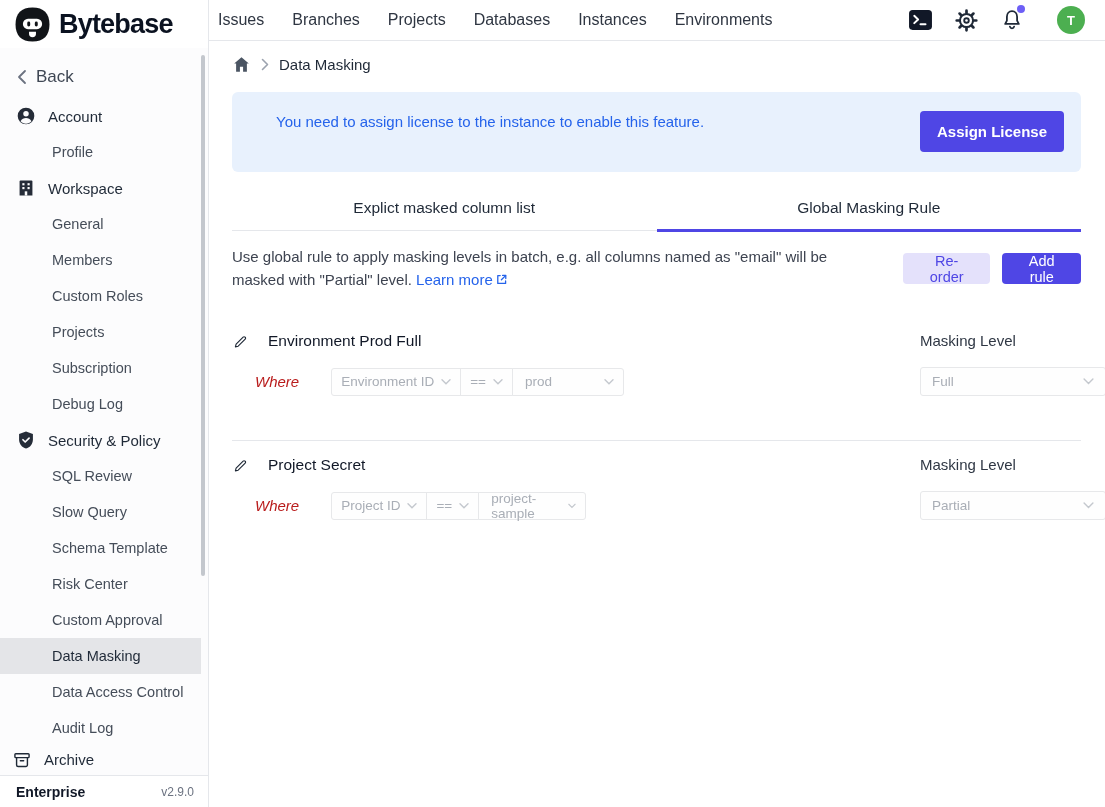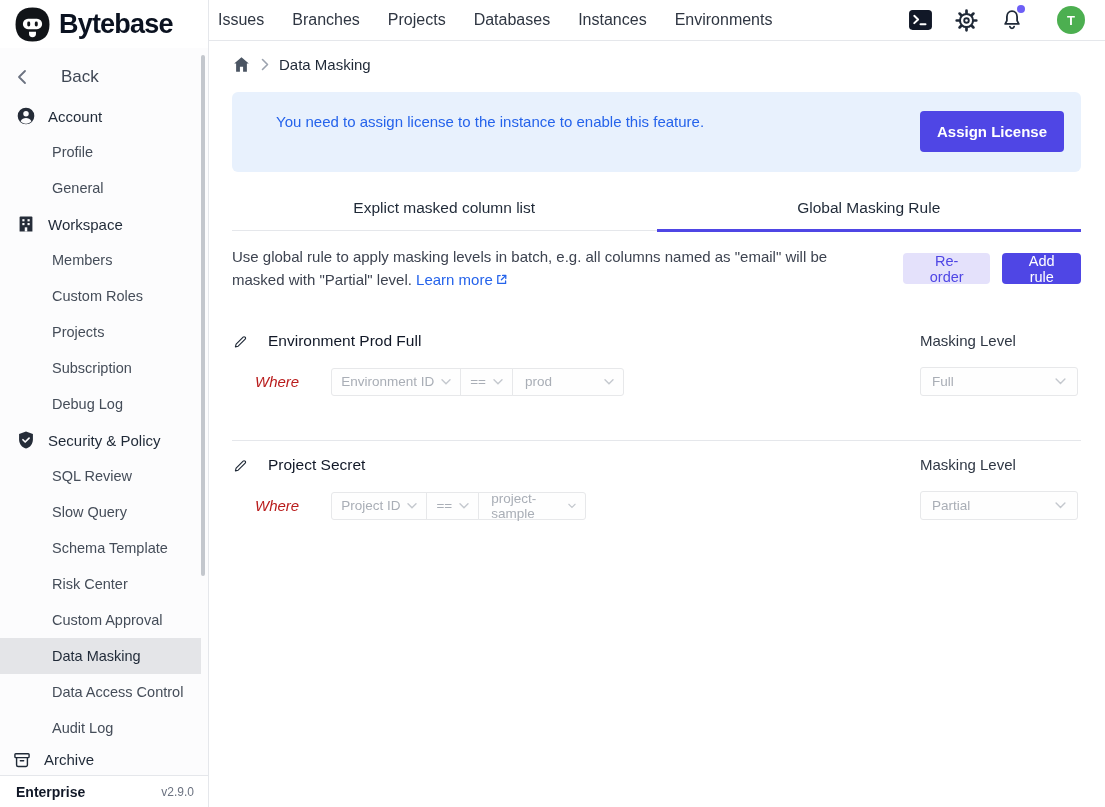--- a/index.html
+++ b/index.html
@@ -6,21 +6,21 @@
   html,body { width:1105px; height:807px; overflow:hidden; }
   body { font-family:"Liberation Sans","DejaVu Sans",sans-serif; background:#fff; color:#1f2937; }
   .app { display:flex; width:1105px; height:807px; }
 
   
   .sidebar { position:relative; width:209px; height:807px; background:#fcfcfd; border-right:1px solid #e5e7eb; display:flex; flex-direction:column; flex-shrink:0; }
   .logo-row { height:48px; display:flex; align-items:center; padding-left:14px; gap:8px; background:#fff;text-align:center; }
   .logo-mark { width:37px; height:37px; }
   .brand-name { font-size:27px; font-weight:700; color:#0b1220; letter-spacing:-0.8px; }
   .back-row { margin-top:12px; height:34px; display:flex; align-items:center; padding-left:16px; gap:9px; cursor:pointer; }
-  .back-label { font-size:17px; color:#3f4754;margin-left:25px; }
+  .back-label { font-size:17px; color:#3f4754; }
   .side-nav { flex:1; overflow:hidden; margin-top:4px; }
   .nav-row { height:36px; display:flex; align-items:center; }
   .sec-head { padding-left:16px; gap:12px; font-size:15px; font-weight:500; color:#1f2937; }
   .sec-head .sicon { width:20px; height:20px; flex-shrink:0; }
   .sub-item { padding-left:52px; font-size:14.5px; color:#454d59; cursor:pointer; }
   .sub-item.active { background:#e4e5e8; color:#1f2937; width:201px; }
   .archive-row { height:31px; display:flex; align-items:center; padding-left:12px; gap:12px; cursor:pointer; }
   .archive-row .alabel { font-size:15px; color:#1f2937; }
   .side-footer { height:32px; border-top:1px solid #e5e7eb; display:flex; align-items:center; justify-content:space-between; padding:0 14px 0 16px; background:#fff; }
   .plan { font-size:14px; font-weight:700; color:#111827; }
@@ -73,21 +73,21 @@
   .ml-label { font-size:15px; font-weight:500; color:#2f3744;text-align:right; }
   .where-row { margin-top:17px; }
   .where-label { margin-left:23px; font-size:15px; color:#b91c1c;font-style:italic; }
   .cond-group { display:flex; margin-left:32px; }
   .seg { height:28px; display:flex; align-items:center; gap:7px; padding:0 9px; border:1px solid #e7e8ea; background:#fefefe; font-size:13.5px; color:#a9aeb6; cursor:default; }
   .seg + .seg { margin-left:-1px; }
   .seg.first { border-radius:3px 0 0 3px; }
   .seg.last { border-radius:0 3px 3px 0; justify-content:space-between;padding-left:12px; }
   .seg.w-prod { width:112px; }
   .seg.w-proj { width:108px; }
-  .level-select { width:158px; height:29px; border:1px solid #e7e8ea; border-radius:3px; background:#fefefe; display:flex; align-items:center; justify-content:space-between; padding:0 11px; font-size:13.5px; color:#a9aeb6; cursor:default; }
+  .level-select { width:186px; height:29px; border:1px solid #e7e8ea; border-radius:3px; background:#fefefe; display:flex; align-items:center; justify-content:space-between; padding:0 11px; font-size:13.5px; color:#a9aeb6; cursor:default; }
   .rule-divider { margin-top:44px; border-top:1px solid #e5e7eb; }
 </style>
 </head>
 <body>
 
 <div class="app">
 
   <aside class="sidebar">
     <div class="logo-row">
       <svg class="logo-mark" viewBox="0 0 48 48">
@@ -112,32 +112,32 @@
       <div class="nav-row sec-head">
         <svg class="sicon" viewBox="0 0 24 24">
           <circle cx="12" cy="12" r="10" fill="#252c38"></circle>
           <circle cx="12" cy="9.4" r="3.3" fill="#fcfcfd"></circle>
           <path d="M5.4 18.4 C7 15.6 9.3 14.4 12 14.4 C14.7 14.4 17 15.6 18.6 18.4 C16.9 20.3 14.6 21.4 12 21.4 C9.4 21.4 7.1 20.3 5.4 18.4 Z" fill="#fcfcfd"></path>
         </svg>
         <span>Account</span>
       </div>
       <div class="nav-row sub-item">Profile</div>
 
-      <div class="nav-row sub-item">General</div>
       <div class="nav-row sec-head">
         <svg class="sicon" viewBox="0 0 24 24">
           <path d="M5.5 3 h13 a1.2 1.2 0 0 1 1.2 1.2 V21 H4.3 V4.2 A1.2 1.2 0 0 1 5.5 3 Z" fill="#252c38"></path>
           <rect x="7.6" y="6.2" width="2.6" height="2.6" fill="#fcfcfd"></rect>
           <rect x="13.8" y="6.2" width="2.6" height="2.6" fill="#fcfcfd"></rect>
           <rect x="7.6" y="10.8" width="2.6" height="2.6" fill="#fcfcfd"></rect>
           <rect x="13.8" y="10.8" width="2.6" height="2.6" fill="#fcfcfd"></rect>
           <rect x="10.5" y="16" width="3" height="5" fill="#fcfcfd"></rect>
         </svg>
         <span>Workspace</span>
       </div>
+      <div class="nav-row sub-item">General</div>
       <div class="nav-row sub-item">Members</div>
       <div class="nav-row sub-item">Custom Roles</div>
       <div class="nav-row sub-item">Projects</div>
       <div class="nav-row sub-item">Subscription</div>
       <div class="nav-row sub-item">Debug Log</div>
 
       <div class="nav-row sec-head">
         <svg class="sicon" viewBox="0 0 24 24">
           <path d="M12 1.8 L20.3 4.7 V11 C20.3 16.8 16.9 20.7 12 22.3 C7.1 20.7 3.7 16.8 3.7 11 V4.7 Z" fill="#252c38"></path>
           <path d="M8.3 11.7 L11 14.4 L15.7 9.7" stroke="#fcfcfd" stroke-width="2" fill="none" stroke-linecap="round" stroke-linejoin="round"></path>

